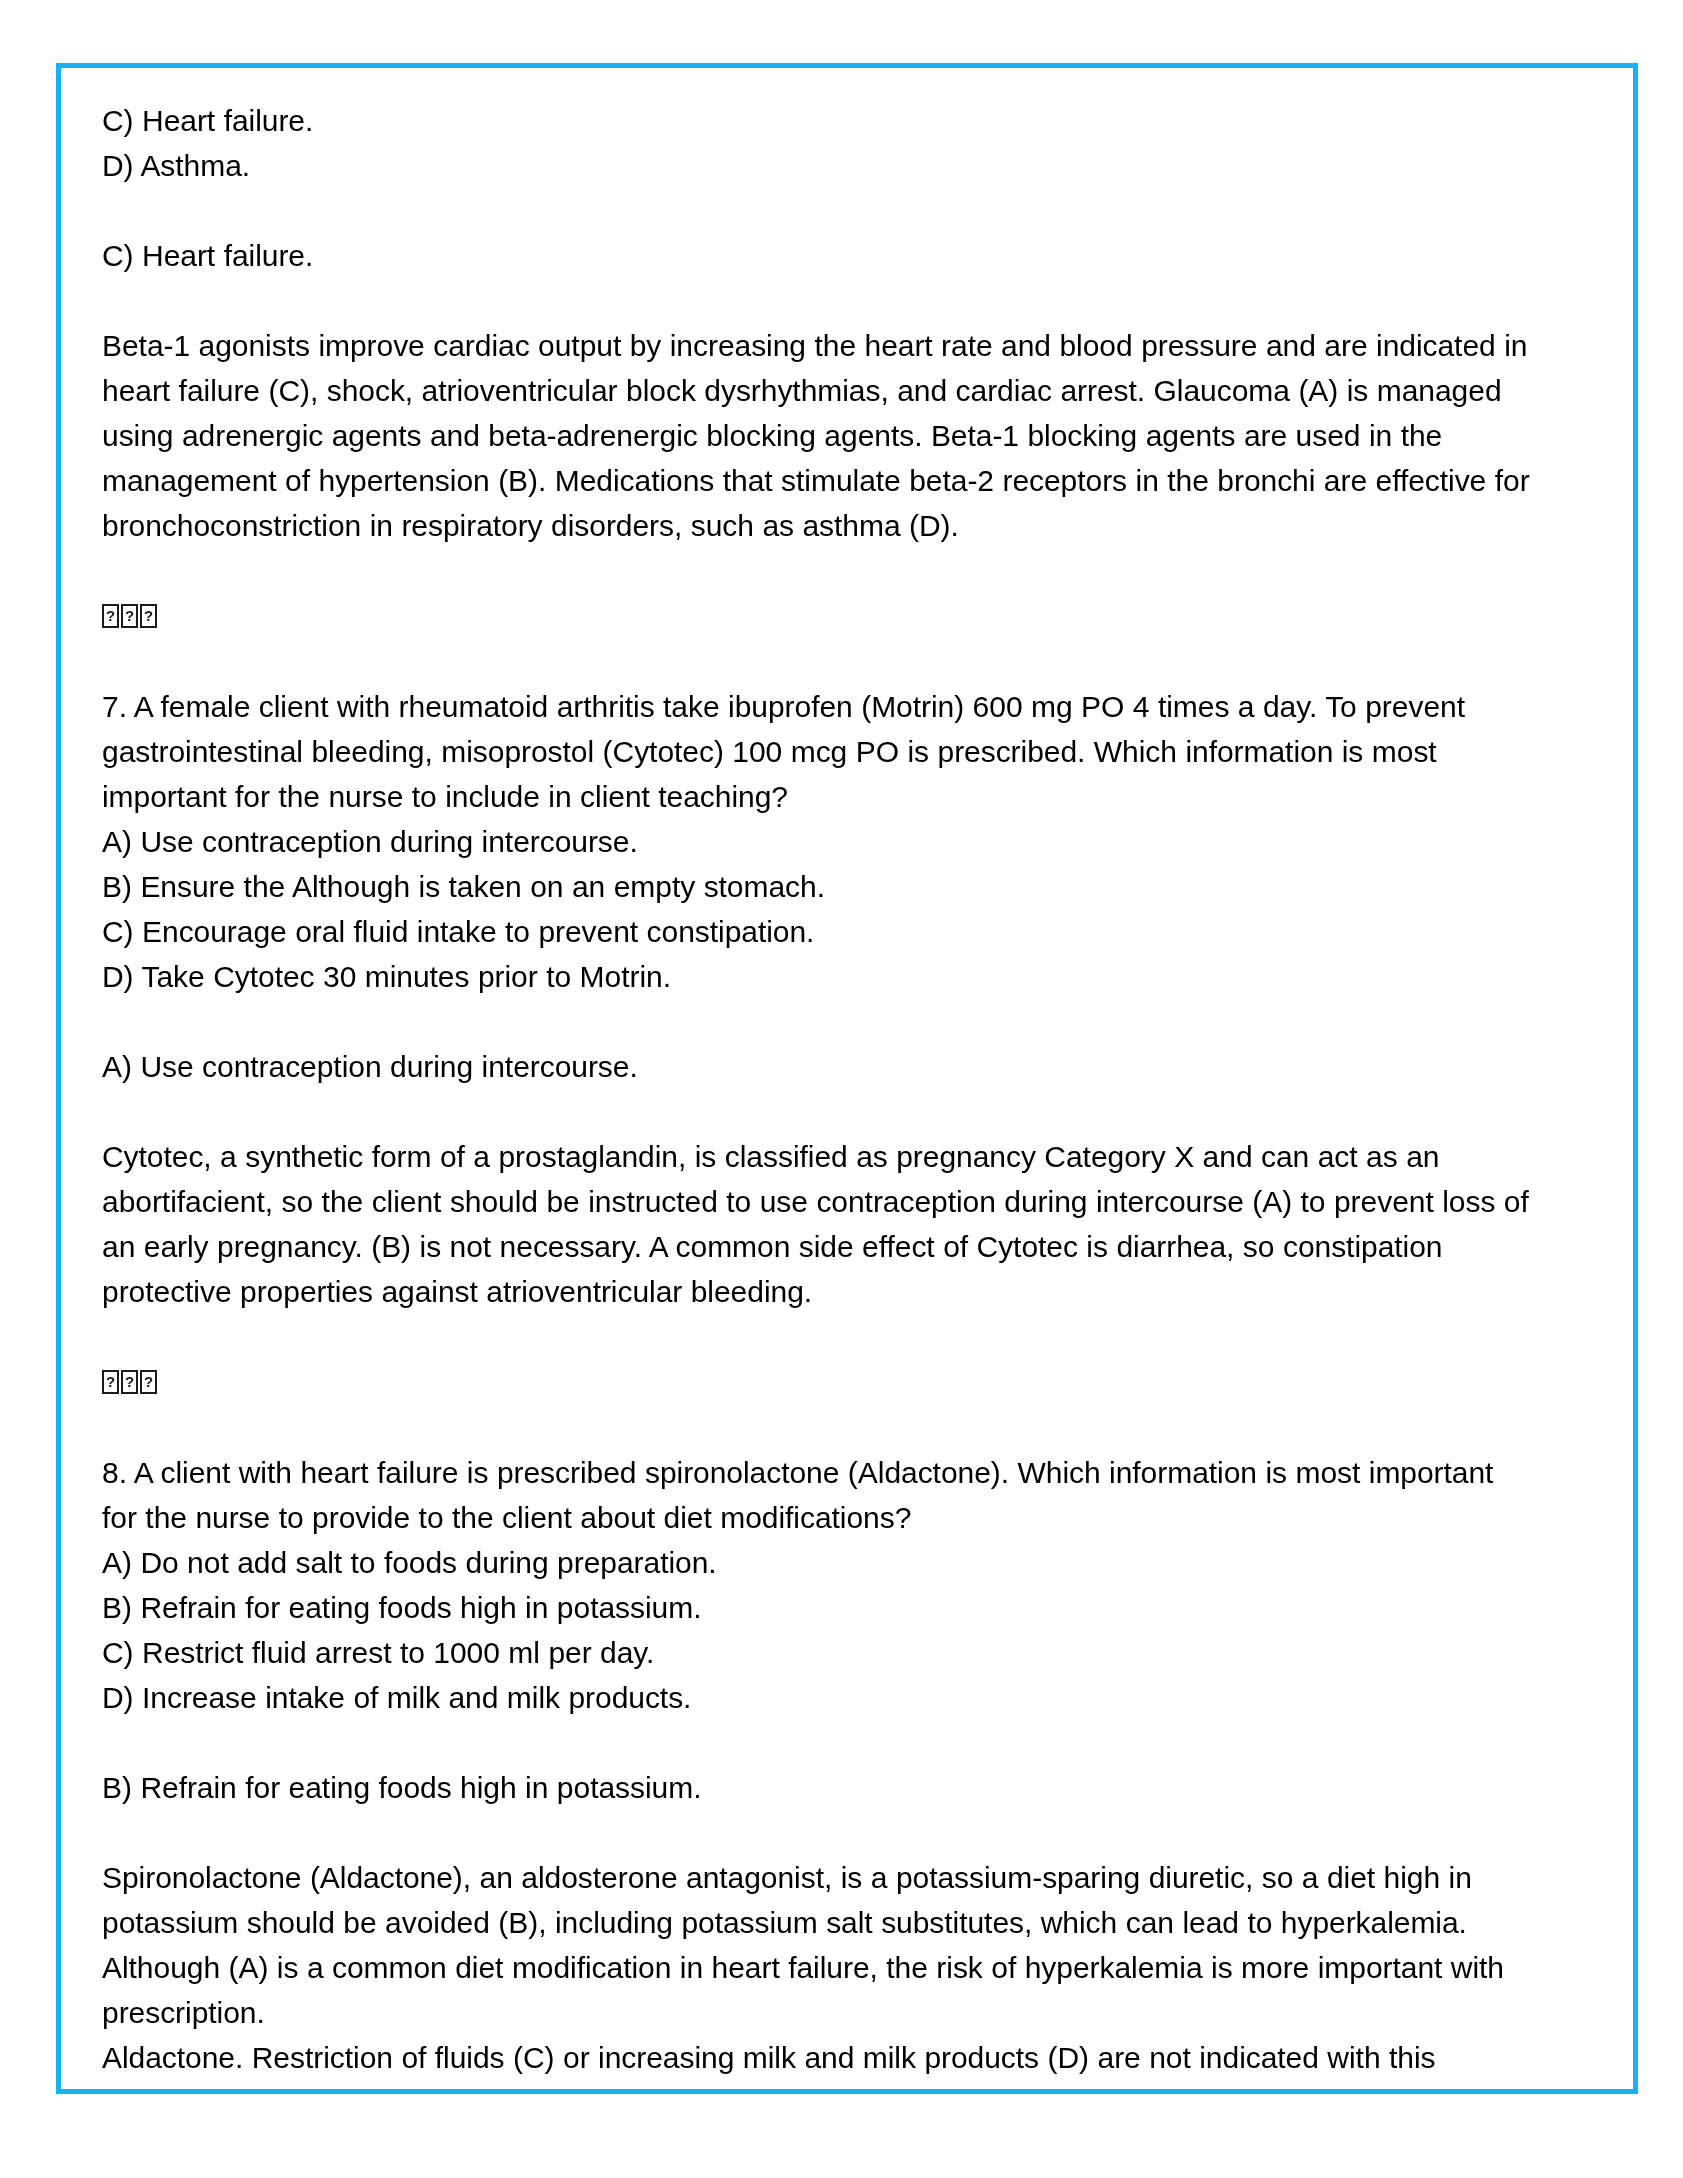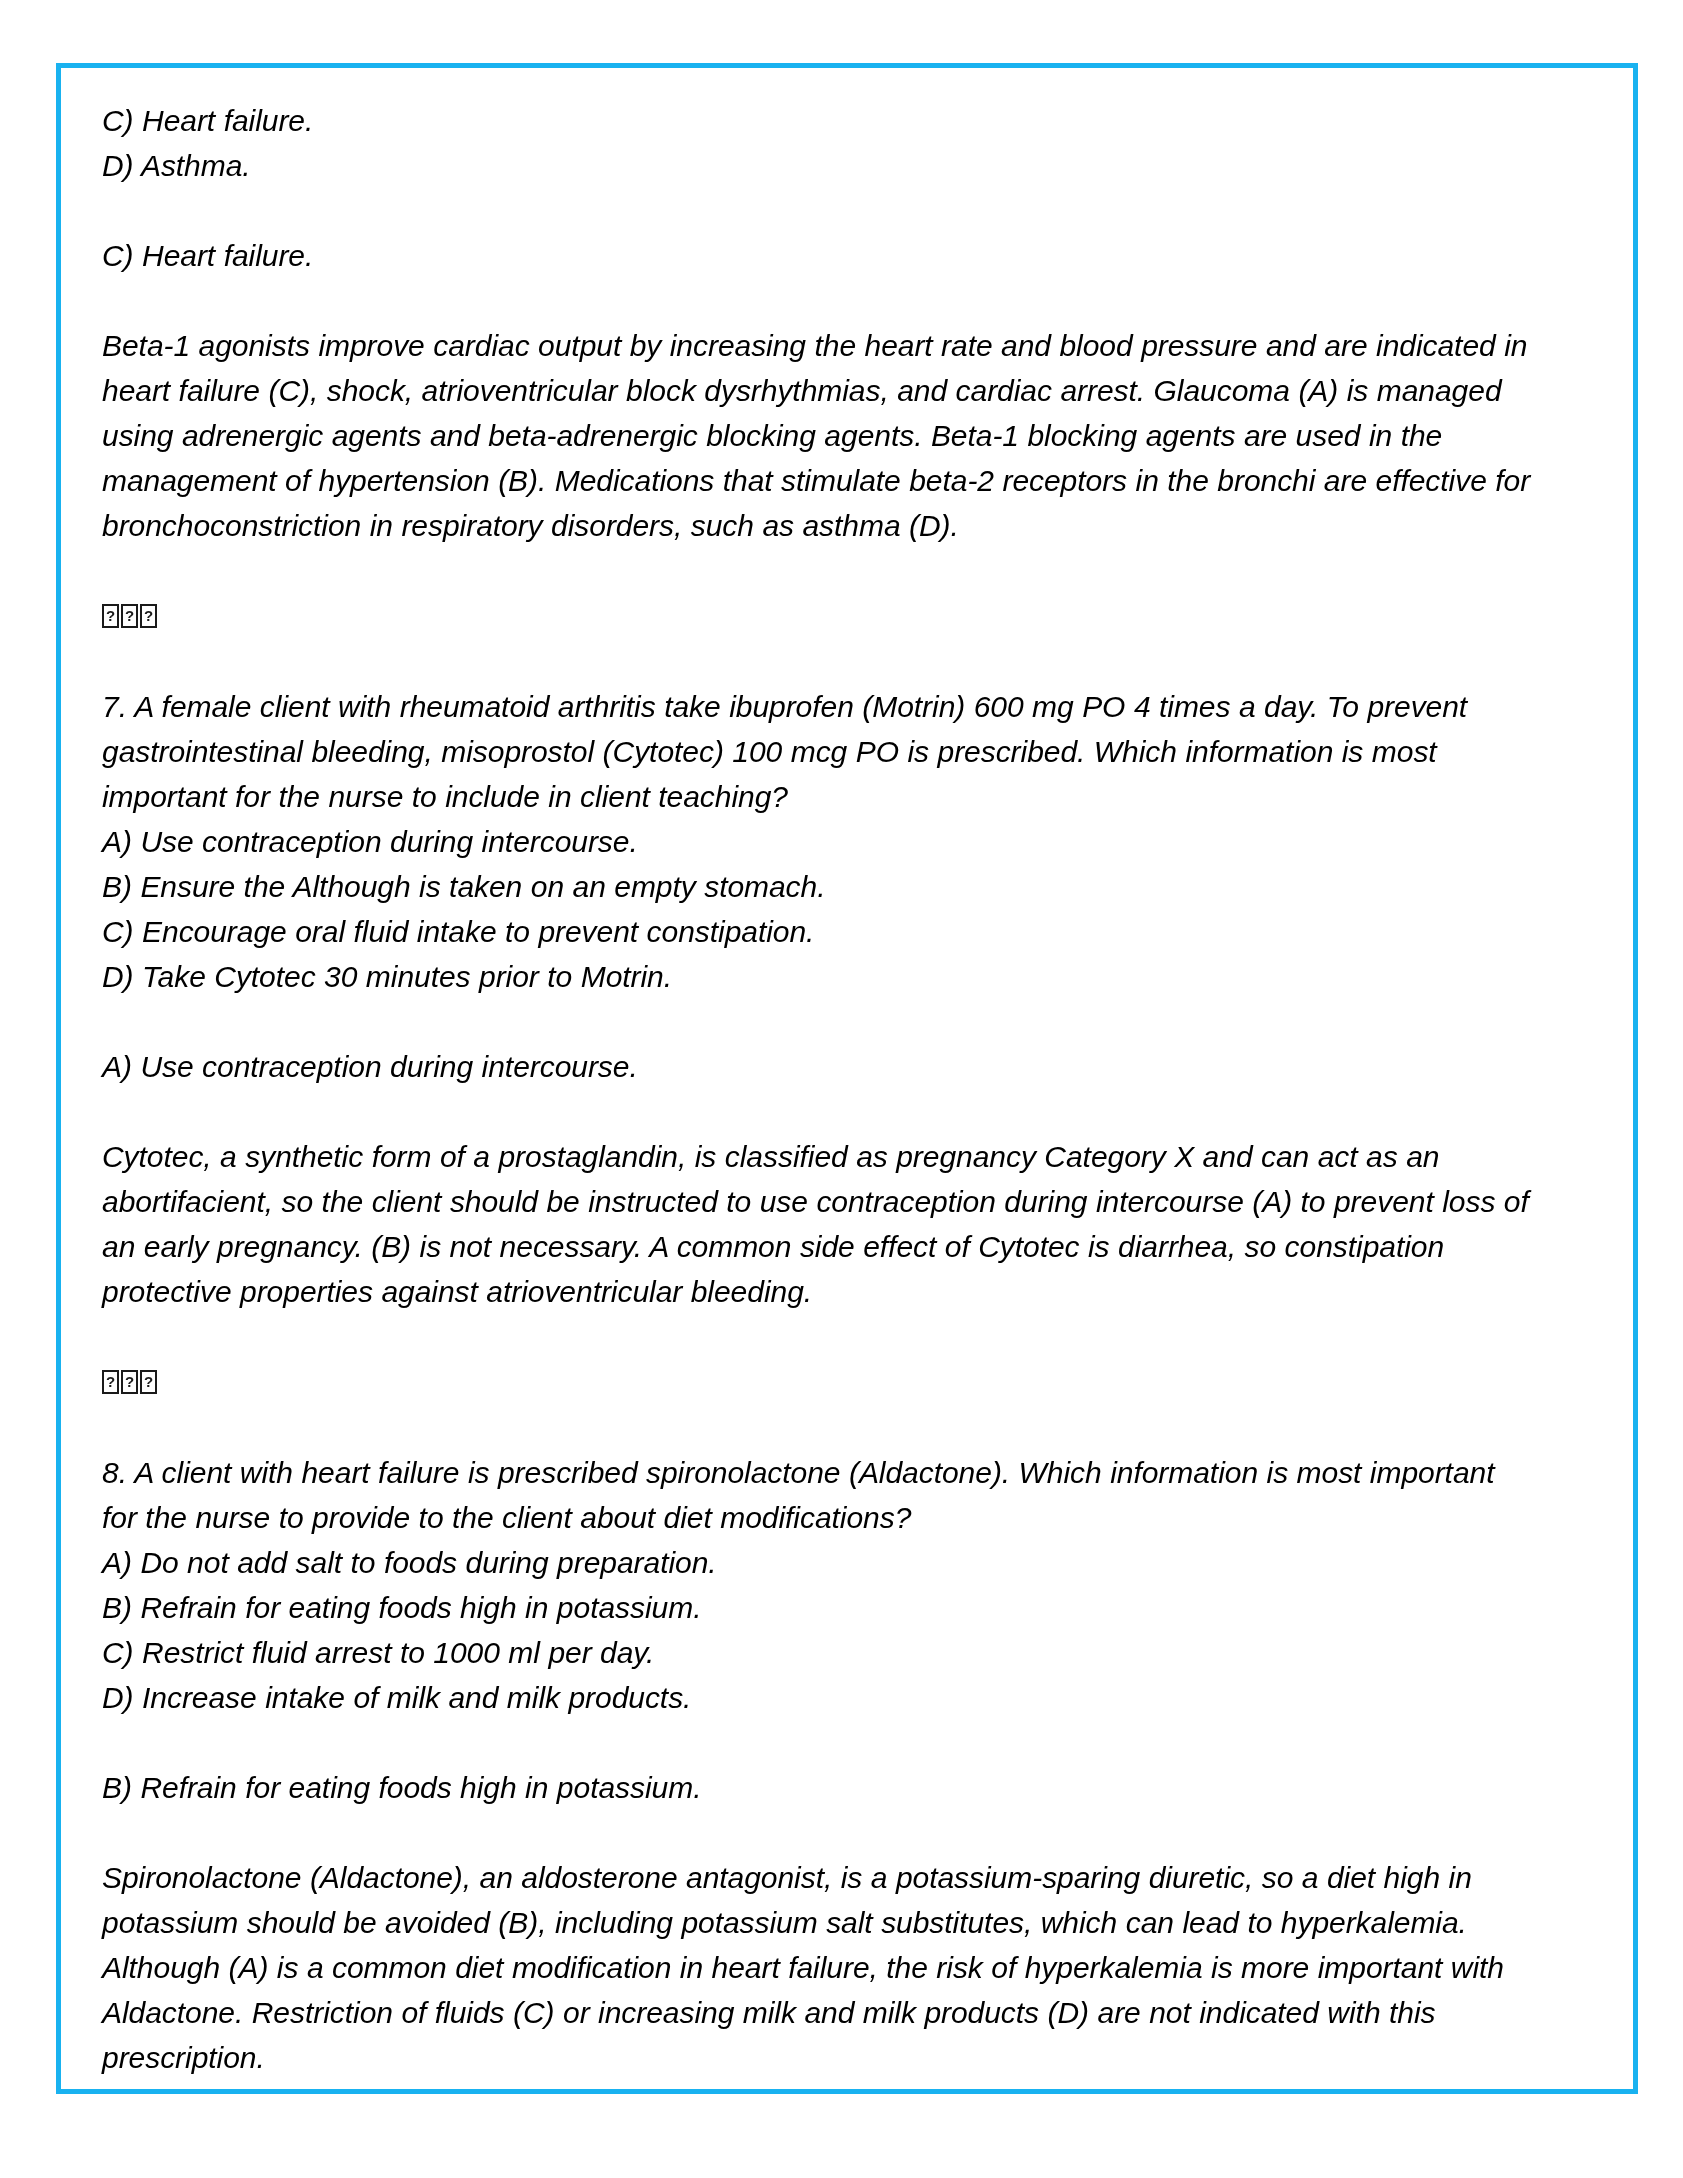--- a/index.html
+++ b/index.html
@@ -46,21 +46,20 @@
 
   p.line,
   p.para {
     margin: 0;
     font-size: 30px;
     line-height: 45px;
     letter-spacing: -0.05px;
     word-spacing: 0.2px;
     color: #000000;
     text-align: left;
-    font-style: italic;
   }
 
   p.para {
     max-width: 1456px;
   }
 
   .red {
     color: #FF0000;
   }
 
@@ -163,19 +162,19 @@
 
       <div class="gap-sm"></div>
 
       <p class="line">B) Refrain for eating foods high in potassium.</p>
 
       <div class="gap-sm"></div>
 
       <p class="para">Spironolactone (Aldactone), an aldosterone antagonist, is a potassium-sparing diuretic, so a diet high in</p>
       <p class="para">potassium should be avoided (B), including potassium salt substitutes, which can lead to hyperkalemia.</p>
       <p class="para">Although (A) is a common diet modification in heart failure, the risk of hyperkalemia is more important with</p>
+      <p class="para">prescription.</p>
       <p class="para">Aldactone. Restriction of fluids (C) or increasing milk and milk products (D) are not indicated with this</p>
-      <p class="para">prescription.</p>
 
     </div>
   </div>
 </div>
 
 
 </body></html>

